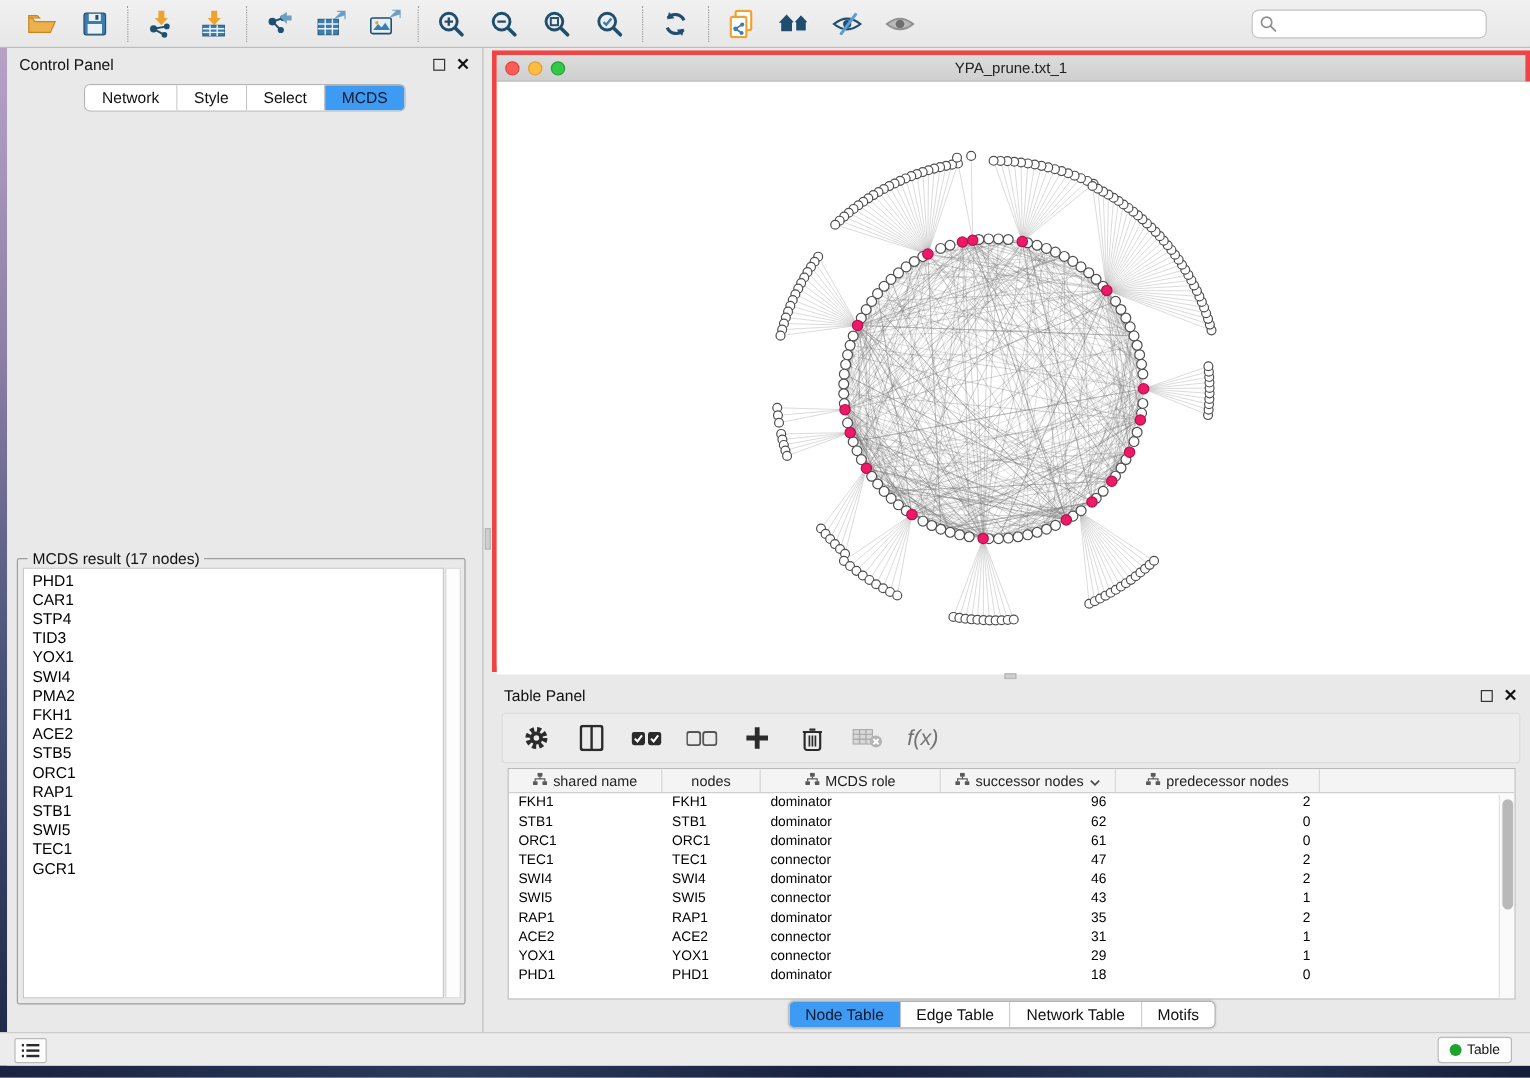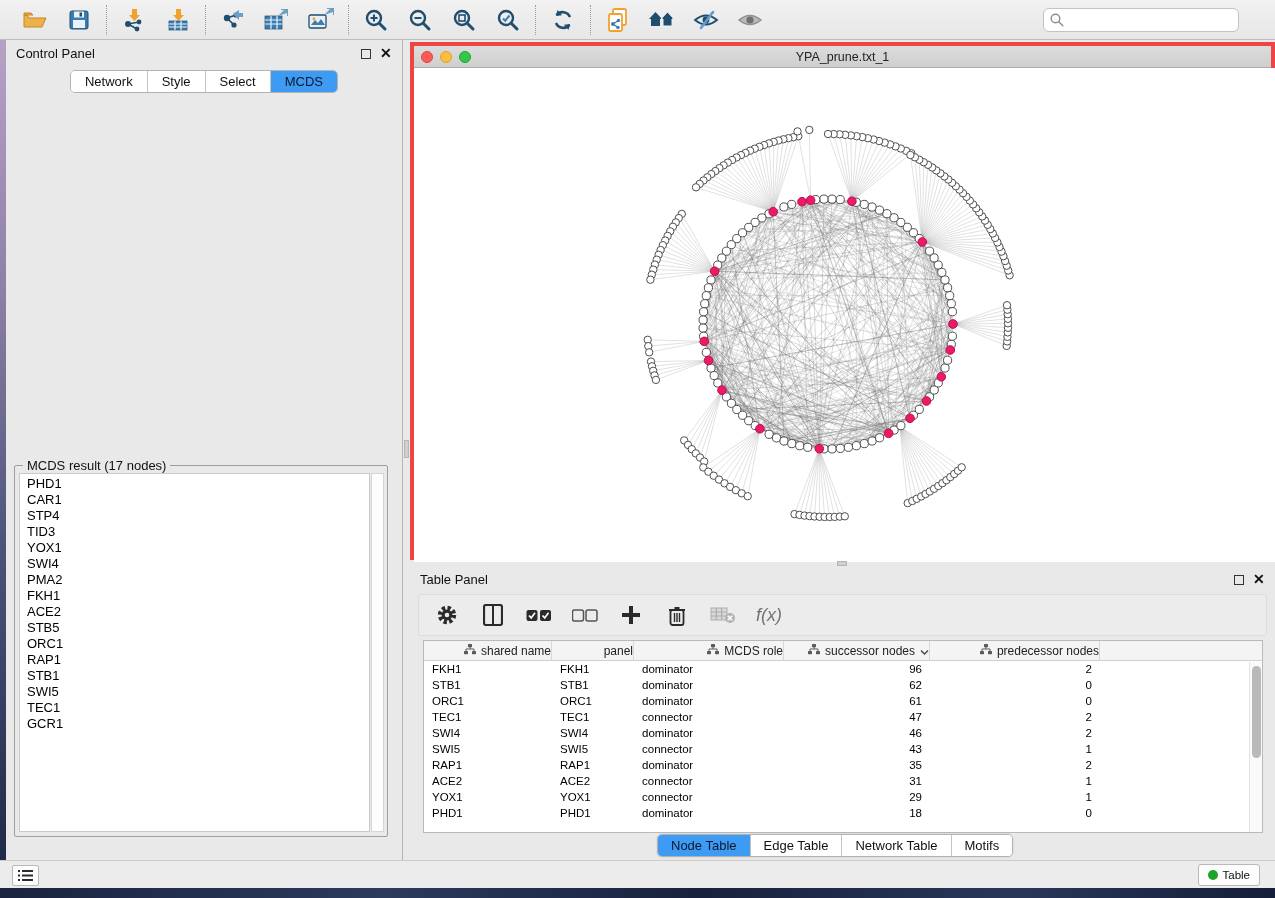--- a/index.html
+++ b/index.html
@@ -95,21 +95,21 @@
     background:#ececec; border:1px solid #dcdcdc; border-radius:3px;
     display:flex; align-items:center; gap:22px; padding:0 16px; }
   #tp-toolbar .tbbtn { width:24px; height:24px; }
   .fx-label { font-family:Liberation Sans, sans-serif; font-style:italic;
     font-size:18px; color:#737373; }
 
   #node-table { position:absolute; left:13px; right:12px; top:74px; height:193px;
     background:#fff; border:1px solid #b9b9b9; overflow:hidden; }
   #nt-header { display:flex; height:20px; background:#f4f4f4; border-bottom:1px solid #cfcfcf;
     font-size:12px; color:#222; }
-  .nt-hcell { display:flex; align-items:center; justify-content:flex-end; gap:5px;
+  .nt-hcell { display:flex; align-items:center; justify-content:center; gap:5px;
     border-right:1px solid #d8d8d8; height:20px; }
   .nt-hcell.nb { border-right:none; }
   .nt-row { display:flex; height:16px; font-size:11.5px; color:#000; align-items:center; }
   .nt-cell { padding:0 8px; white-space:nowrap; overflow:hidden; }
   .num { text-align:right; }
   #nt-scroll { position:absolute; right:0; top:21px; bottom:0; width:13px;
     background:#fafafa; border-left:1px solid #e2e2e2; }
   #nt-thumb { position:absolute; left:2px; top:4px; width:9px; height:92px;
     background:#b9b9b9; border-radius:5px; }
 
@@ -1368,21 +1368,21 @@
               <g fill="#5a5a5a">
                 <rect x="4" y="0" width="4" height="3.2" rx=".6"></rect>
                 <rect x="0" y="7" width="4" height="3.2" rx=".6"></rect>
                 <rect x="8" y="7" width="4" height="3.2" rx=".6"></rect>
               </g>
               <path d="M6 3 v2 M2 7 v-2 h8 v2" fill="none" stroke="#5a5a5a" stroke-width="1"></path>
             </svg></span>
           <span>shared name</span>
         </div>
         <div class="nt-hcell" style="width: 82px;">
-          <span>panel</span>
+          <span>nodes</span>
         </div>
         <div class="nt-hcell" style="width: 150px;">
           <span><svg width="12" height="11" viewBox="0 0 12 11">
               <g fill="#5a5a5a">
                 <rect x="4" y="0" width="4" height="3.2" rx=".6"></rect>
                 <rect x="0" y="7" width="4" height="3.2" rx=".6"></rect>
                 <rect x="8" y="7" width="4" height="3.2" rx=".6"></rect>
               </g>
               <path d="M6 3 v2 M2 7 v-2 h8 v2" fill="none" stroke="#5a5a5a" stroke-width="1"></path>
             </svg></span>

